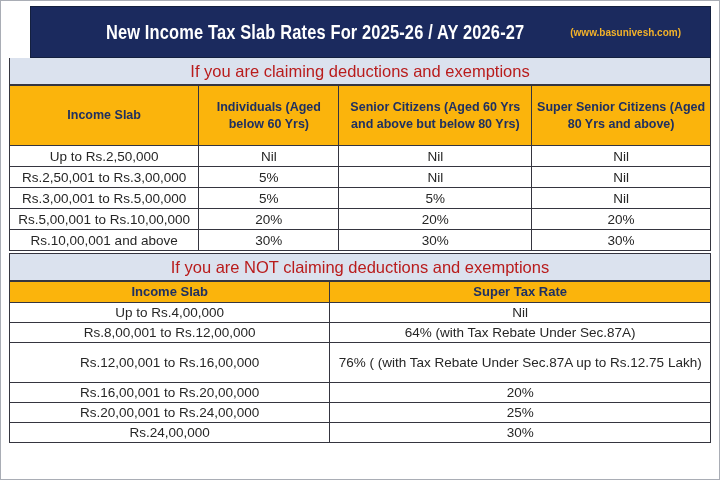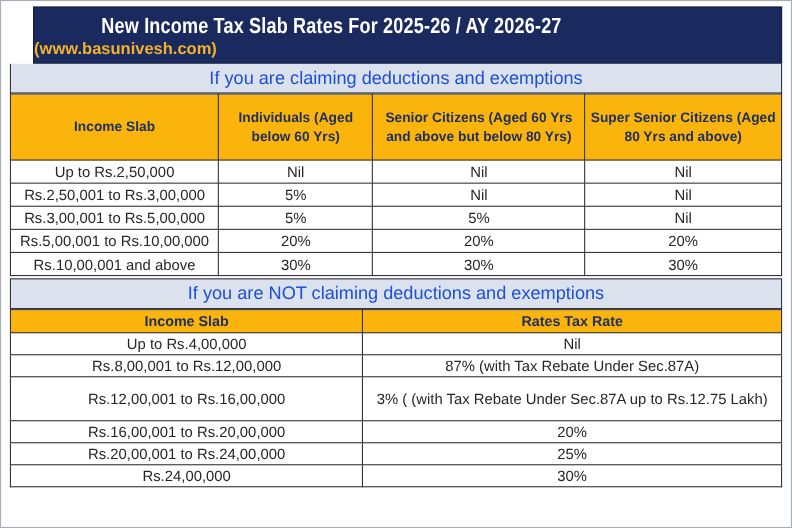--- a/index.html
+++ b/index.html
@@ -19,50 +19,51 @@
     display: flex;
     flex-direction: column;
     overflow: hidden;
   }
   
   .banner {
     background: #1b2a5e;
     border: 1px solid #14203f;
     height: 50px;
     display: flex;
-    flex-direction: column;
+    flex-direction: row;
+    align-items: center;
     justify-content: center;
     flex: 0 0 auto;
     margin-left: 21px;
   }
   .banner-title {
     color: #ffffff;
     font-size: 20px;
     font-weight: bold;
     letter-spacing: 0.2px;
     transform: scaleX(0.82);
     transform-origin: center;
     white-space: nowrap;
     line-height: 1.1;
   }
   .banner-sub {
     color: #f3b229;
-    font-size: 15px;
+    font-size: 10px;
     font-weight: bold;
     margin-top: 2px;
     line-height: 1;
   }
   
   .section-bar {
     background: #dbe2ee;
     border: 1px solid #35353f;
     border-top: none;
     text-align: left;
     font-size: 16.5px;
-    color: #1d4ed8;
+    color: #b91c1c;
     display: flex;
     align-items: center;
     justify-content: center;
     flex: 0 0 auto;
   }
   .section-bar.first { height: 26px; }
   .section-bar.second { height: 26px; border-top: 1px solid #35353f; margin-top: 2px; }
   
   table {
     border-collapse: collapse;
@@ -163,33 +164,33 @@
   <div class="section-bar second">If you are NOT claiming deductions and exemptions</div>
 
   <table class="t2">
     <colgroup>
       <col style="width:45.7%">
         <col style="width:54.3%">
     </colgroup>
     <tbody>
       <tr class="gold-head">
         <td>Income Slab</td>
-        <td>Rates Tax Rate</td>
+        <td>Super Tax Rate</td>
       </tr>
       <tr class="data-row">
         <td>Up to Rs.4,00,000</td>
         <td>Nil</td>
       </tr>
       <tr class="data-row">
         <td>Rs.8,00,001 to Rs.12,00,000</td>
-        <td>87% (with Tax Rebate Under Sec.87A)</td>
+        <td>64% (with Tax Rebate Under Sec.87A)</td>
       </tr>
       <tr class="data-row tall-row">
         <td>Rs.12,00,001 to Rs.16,00,000</td>
-        <td>3% ( (with Tax Rebate Under Sec.87A up to Rs.12.75 Lakh)</td>
+        <td>76% ( (with Tax Rebate Under Sec.87A up to Rs.12.75 Lakh)</td>
       </tr>
       <tr class="data-row">
         <td>Rs.16,00,001 to Rs.20,00,000</td>
         <td>20%</td>
       </tr>
       <tr class="data-row">
         <td>Rs.20,00,001 to Rs.24,00,000</td>
         <td>25%</td>
       </tr>
       <tr class="data-row">

